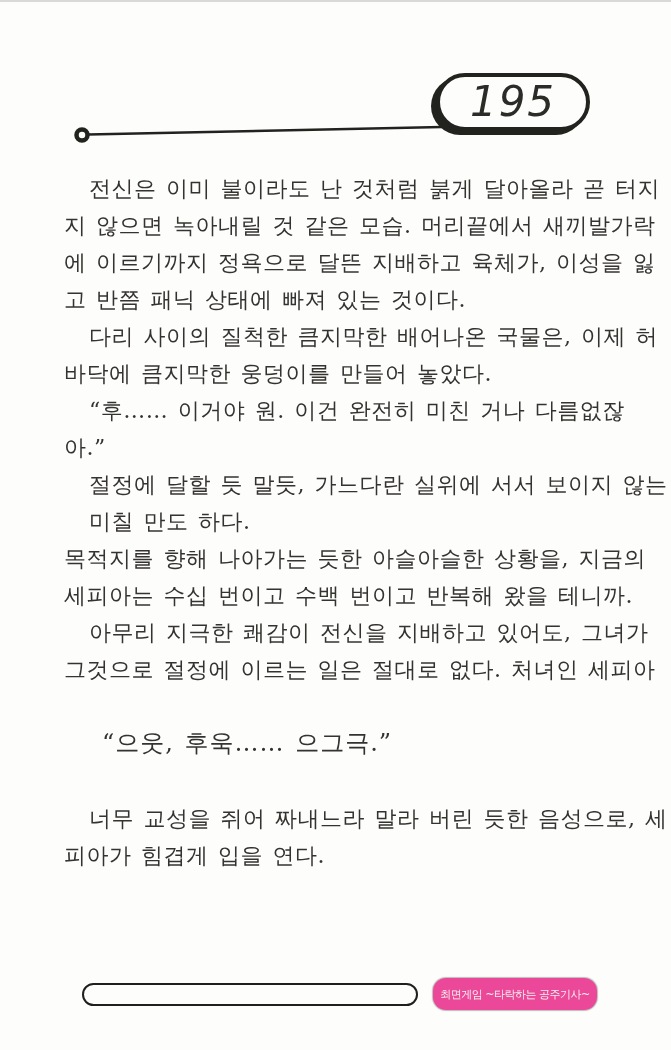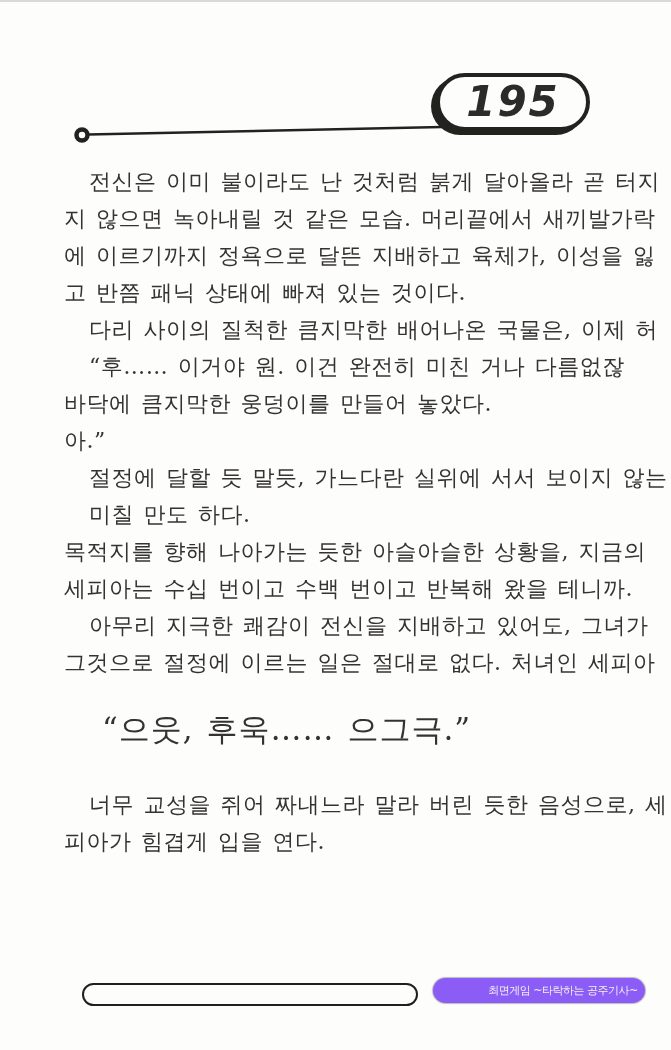--- a/index.html
+++ b/index.html
@@ -34,74 +34,73 @@
     border: 4px solid #22221f;
     border-radius: 29px;
     box-shadow: -5px 4px 0 0 #22221f;
     display: flex;
     align-items: center;
     justify-content: center;
   }
   .page-number {
     font-family: "DejaVu Sans", "Liberation Sans", sans-serif;
     font-style: italic;
-    font-weight: bold;
+    font-weight: normal;
     font-size: 42px;
     letter-spacing: 2px;
     color: #2b2b28;
     transform: translateY(-1px);
   }
 
   
   .text-block {
     position: absolute;
-    left: 64px; top: 153px;
+    left: 64px; top: 160px;
     width: 560px;
     padding-top: 10px;
     color: #34332f;
   }
   .line {
     height: 37px;
     line-height: 37px;
     font-size: 22px;
     letter-spacing: 0.5px;
     word-spacing: 2px;
     white-space: nowrap;
   }
   .line.indent { padding-left: 25px; }
   .line.quote-large {
-    margin-top: 25px;
+    margin-top: 32px;
     height: 46px;
     line-height: 46px;
-    font-size: 31px;
+    font-size: 24px;
     padding-left: 38px;
     letter-spacing: 1px;
   }
   .line.para-gap { margin-top: 34px; }
 
   
   .footer-box {
     position: absolute;
     left: 82px; top: 983px;
     width: 332px; height: 19px;
     border: 2px solid #1f1f1c;
     border-radius: 12px;
     background: #fdfdfc;
   }
   .footer-badge {
     position: absolute;
     left: 433px; top: 978px;
-    width: 164px; height: 25px;
-    background: #8b5cf6;
+    width: 164px; height: 32px;
+    background: #ec4899;
     border-radius: 13px;
     display: flex;
     align-items: center;
     justify-content: center;
     box-shadow: 0 0 1px 1px rgba(70,70,68,0.35);
-    padding-left: 48px;
   }
   .footer-badge-text {
     font-family: "DejaVu Sans", "Liberation Sans", sans-serif;
     font-size: 11px;
     letter-spacing: -0.5px;
     color: #f4f4f0;
     white-space: nowrap;
   }
 </style>
 </head>
@@ -117,22 +116,22 @@
   <div class="page-number-badge">
     <span class="page-number">195</span>
   </div>
 
   <div class="text-block">
     <div class="line indent">전신은 이미 불이라도 난 것처럼 붉게 달아올라 곧 터지</div>
     <div class="line">지 않으면 녹아내릴 것 같은 모습. 머리끝에서 새끼발가락</div>
     <div class="line">에 이르기까지 정욕으로 달뜬 지배하고 육체가, 이성을 잃</div>
     <div class="line">고 반쯤 패닉 상태에 빠져 있는 것이다.</div>
     <div class="line indent">다리 사이의 질척한 큼지막한 배어나온 국물은, 이제 허</div>
+    <div class="line">바닥에 큼지막한 웅덩이를 만들어 놓았다.</div>
     <div class="line indent">“후…… 이거야 원. 이건 완전히 미친 거나 다름없잖</div>
-    <div class="line">바닥에 큼지막한 웅덩이를 만들어 놓았다.</div>
     <div class="line">아.”</div>
     <div class="line indent">절정에 달할 듯 말듯, 가느다란 실위에 서서 보이지 않는</div>
     <div class="line indent">미칠 만도 하다.</div>
     <div class="line">목적지를 향해 나아가는 듯한 아슬아슬한 상황을, 지금의</div>
     <div class="line">세피아는 수십 번이고 수백 번이고 반복해 왔을 테니까.</div>
     <div class="line indent">아무리 지극한 쾌감이 전신을 지배하고 있어도, 그녀가</div>
     <div class="line">그것으로 절정에 이르는 일은 절대로 없다. 처녀인 세피아</div>
     <div class="line quote-large">“으웃, 후욱…… 으그극.”</div>
     <div class="line indent para-gap">너무 교성을 쥐어 짜내느라 말라 버린 듯한 음성으로, 세</div>
     <div class="line">피아가 힘겹게 입을 연다.</div>

